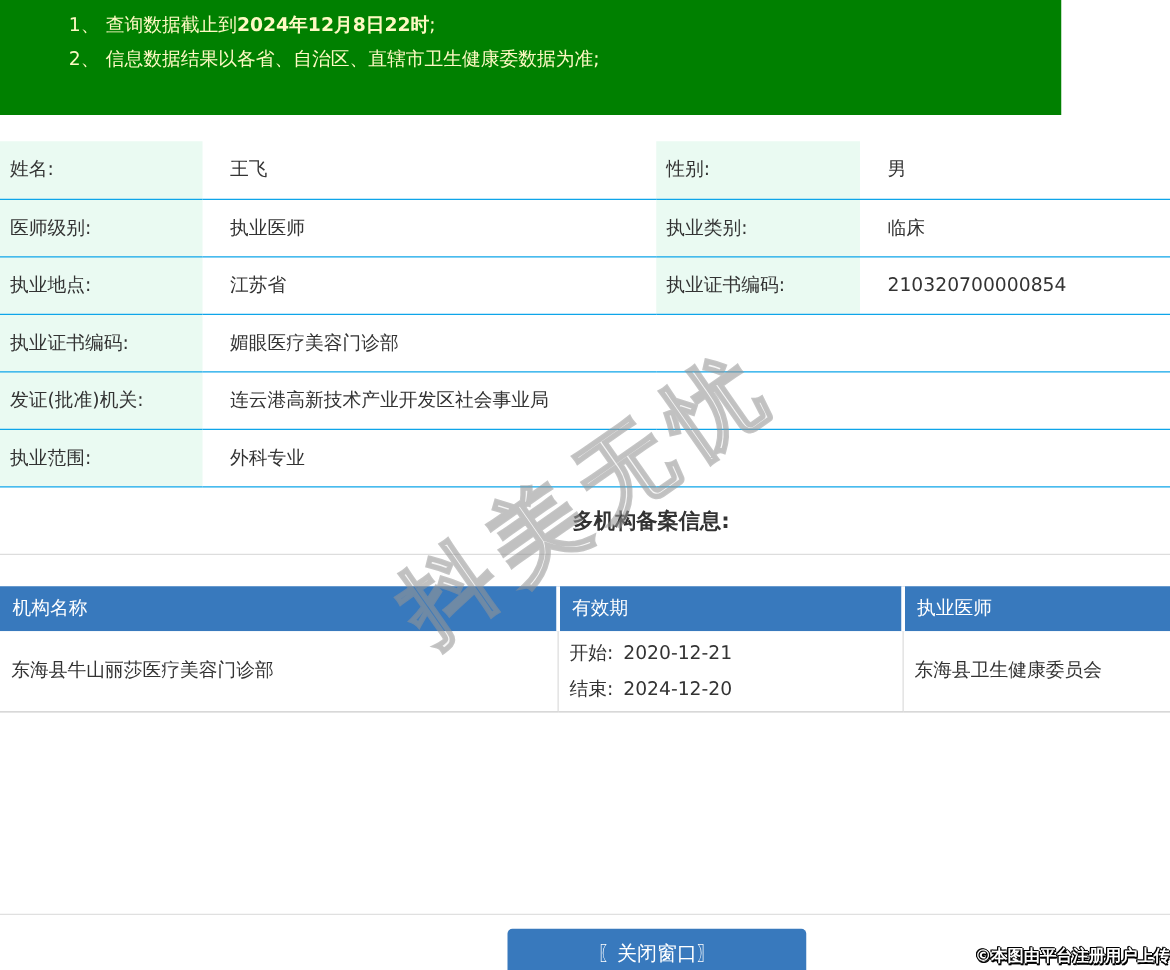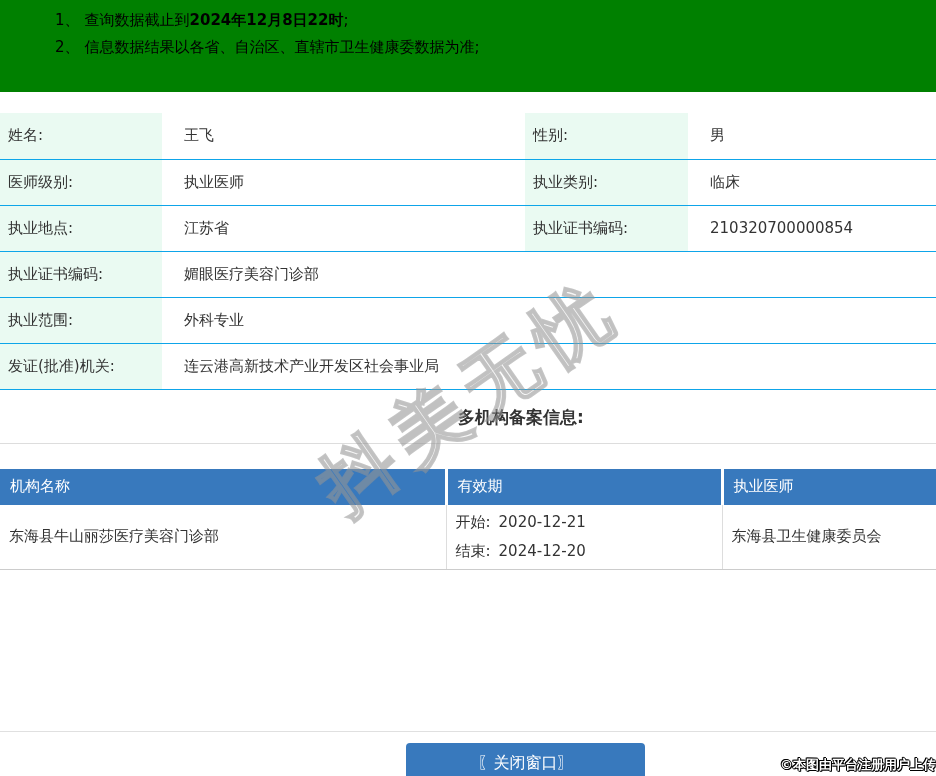--- a/index.html
+++ b/index.html
@@ -8,23 +8,23 @@
     position:relative;
     width:936px; height:776px;
     overflow:hidden;
     background:#ffffff;
     font-family:"DejaVu Sans","Liberation Sans",sans-serif;
     color:#333333;
   }
 
   
   .banner {
-    width:936px; height:92px;
+    width:849px; height:92px;
     background:#008000;
-    color:#000000;
+    color:#fef9c3;
     padding:7px 0 0 55px;
     font-size:15px;
   }
   .banner .note { line-height:27px; white-space:nowrap; }
   .banner .num { margin-right:5px; }
   .banner b { font-weight:bold; }
 
   
   table.info-table {
     width:936px;
@@ -159,26 +159,26 @@
     <td class="lbl">执业地点:</td>
     <td class="val1">江苏省</td>
     <td class="lbl">执业证书编码:</td>
     <td class="val2">210320700000854</td>
   </tr>
   <tr>
     <td class="lbl">执业证书编码:</td>
     <td class="val1" colspan="3">媚眼医疗美容门诊部</td>
   </tr>
   <tr>
+    <td class="lbl">发证(批准)机关:</td>
+    <td class="val1" colspan="3">连云港高新技术产业开发区社会事业局</td>
+  </tr>
+  <tr>
     <td class="lbl">执业范围:</td>
     <td class="val1" colspan="3">外科专业</td>
-  </tr>
-  <tr>
-    <td class="lbl">发证(批准)机关:</td>
-    <td class="val1" colspan="3">连云港高新技术产业开发区社会事业局</td>
   </tr>
 </tbody>
   </table>
 
 <div class="section-heading">多机构备案信息:</div>
 
 <table class="filing-table">
   <colgroup>
       <col style="width:446px">
       <col style="width:276px">

